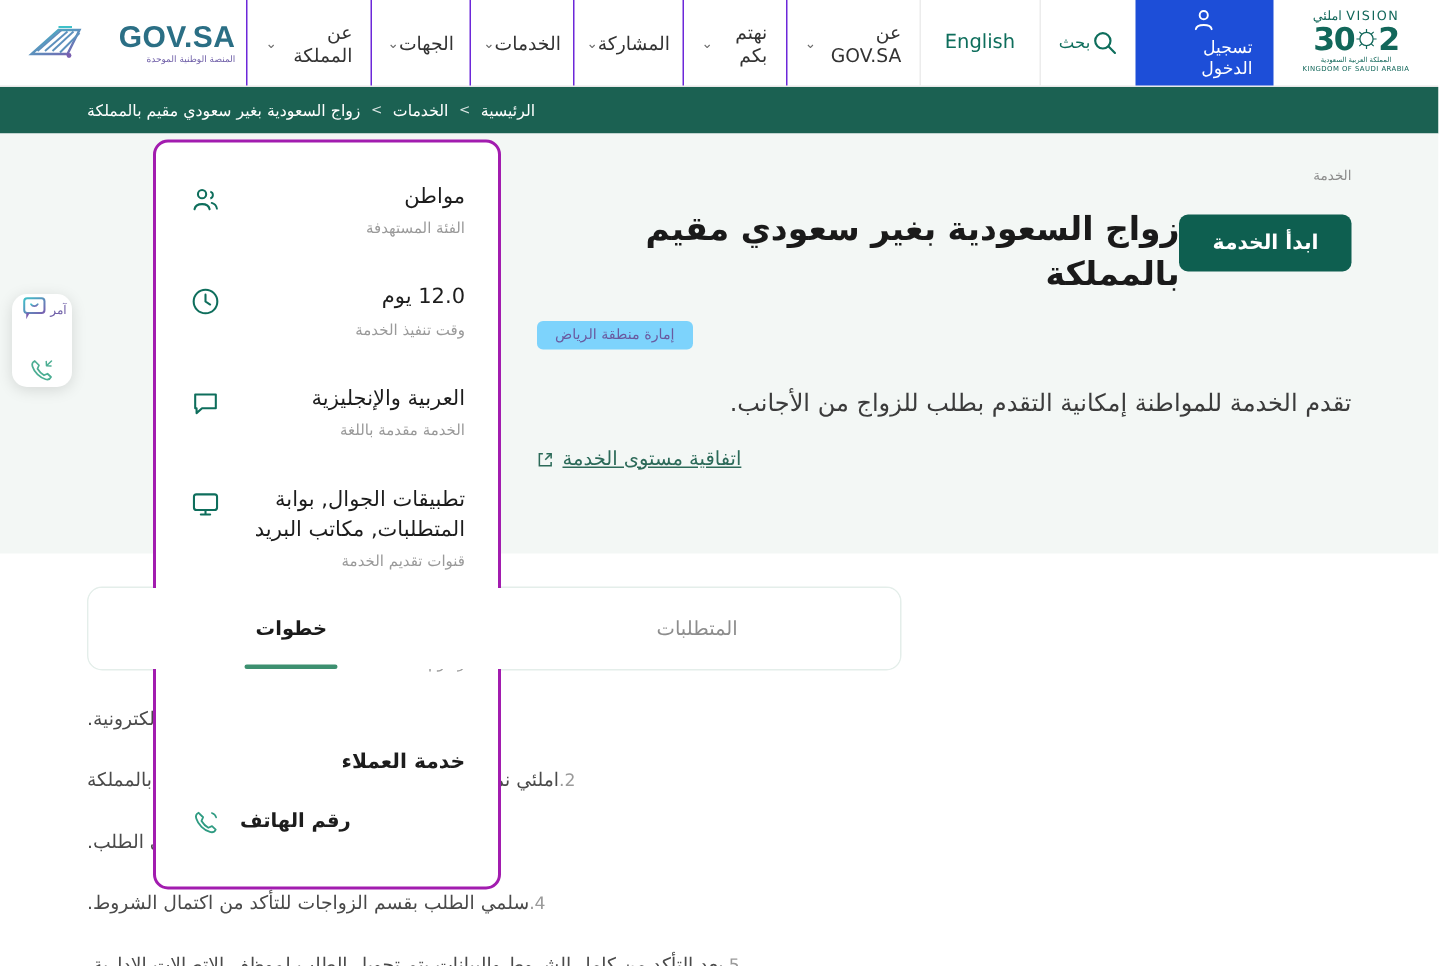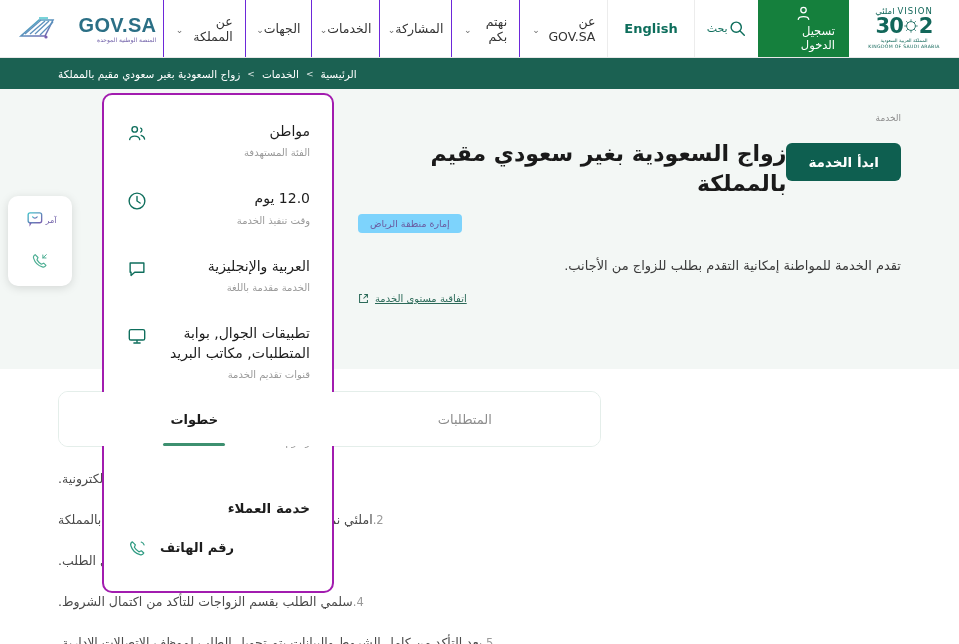--- a/index.html
+++ b/index.html
@@ -36,29 +36,29 @@
     padding: 0 12px; min-width: 66px;
     border-left: 1px solid #6d28d9;
     font-size: 12.5px; color: #333; cursor: pointer; line-height: 1.2;
   }
   .nav-item .chev { font-size: 9px; color: #6b6b6b; margin-top: 3px; }
   .nav-item.nogap { min-width: 74px; }
 
   .lang-item {
     display: flex; align-items: center; justify-content: center;
     padding: 0 16px; border-left: 1px solid #ececec;
-    font-size: 13px; font-weight: bold; color: #0e6e5c; cursor: pointer;
+    font-size: 13px; font-weight: normal; color: #0e6e5c; cursor: pointer;
   }
   .search-item {
     display: flex; flex-direction: row; align-items: center; justify-content: center;
     padding: 0 14px; min-width: 50px; border-left: 1px solid #ececec;
     font-size: 11px; color: #0e6e5c; cursor: pointer; gap: 1px;
   }
   .login-item {
-    background: #15803d; color: #fff;
+    background: #1d4ed8; color: #fff;
     display: flex; flex-direction: column; align-items: center; justify-content: center;
     padding: 0 14px; min-width: 84px; gap: 2px; cursor: pointer;
     font-size: 11.5px;
   }
   .v2030 {
     display: flex; align-items: center; justify-content: center;
     padding: 0 16px; min-width: 110px;
   }
   .v2030-inner { text-align: center; color: #12675a; line-height: 1; }
   .v2030-top { font-size: 8.5px; letter-spacing: 1px; display:flex; gap:3px; justify-content:center; align-items:baseline;}
@@ -93,23 +93,23 @@
   .start-btn {
     background: #0e5f50; color: #fff; border: none; border-radius: 6px;
     padding: 11px 22px; font-size: 13.5px; font-weight: bold; cursor: pointer;
     font-family: inherit; white-space: nowrap; margin-top: 4px;
   }
   .badge-row { display: flex; justify-content: flex-end; margin-top: 16px; }
   .badge {
     background: #7dd3fc; color: #6a5aa0; font-size: 9.5px;
     padding: 4px 12px; border-radius: 4px; cursor: pointer;
   }
-  .desc { text-align: right; font-size: 13px; color: #3b3b3b; margin-top: 22px; line-height: 1.7; }
+  .desc { text-align: right; font-size: 16px; color: #3b3b3b; margin-top: 22px; line-height: 1.7; }
   .sla-row { display: flex; justify-content: flex-end; align-items: center; gap: 6px; margin-top: 16px; }
-  .sla-link { font-size: 10px; color: #2c6a59; text-decoration: underline; cursor: pointer; }
+  .sla-link { font-size: 13px; color: #2c6a59; text-decoration: underline; cursor: pointer; }
 
   
   .side-col { width: 276px; padding-top: 4px; }
   .side-card {
     background: #fff; border: 2px solid #a21caf; border-radius: 10px;
     padding: 26px 22px 20px 22px; min-height: 500px; margin-left: 44px;
   }
   .info-item { display: flex; flex-direction: row-reverse; align-items: flex-start; gap: 14px; margin-bottom: 30px; }
   .info-icon { color: #0e6e5c; flex: 0 0 22px; display: flex; justify-content: center; padding-top: 2px; }
   .info-text { flex: 1; text-align: right; }
@@ -142,23 +142,23 @@
   .step {
     display: flex; flex-direction: row-reverse; align-items: flex-start;
     font-size: 12.5px; color: #4a4a4a; margin-bottom: 21px; line-height: 1.6;
   }
   .step-num { flex: 0 0 34px; text-align: left; color: #9a9a9a; font-size: 11.5px; padding-top: 1px; }
   .step-text { text-align: right; }
 
   
   .float-widget {
     position: absolute; left: 8px; top: 196px;
-    width: 64px; background: #fff; border-radius: 10px;
+    width: 40px; background: #fff; border-radius: 10px;
     box-shadow: 0 2px 10px rgba(0,0,0,.13);
-    padding: 15px 0; display: flex; flex-direction: column; align-items: center; gap: 22px;
+    padding: 1px 0; display: flex; flex-direction: column; align-items: center; gap: 22px;
   }
   .fw-btn { display: flex; align-items: center; justify-content: center; cursor: pointer; gap: 2px; }
   .fw-label { font-size: 8px; color: #6f5fa8; }
   svg { display: block; }
 </style>
 </head>
 <body>
 
 <div class="page">
 

